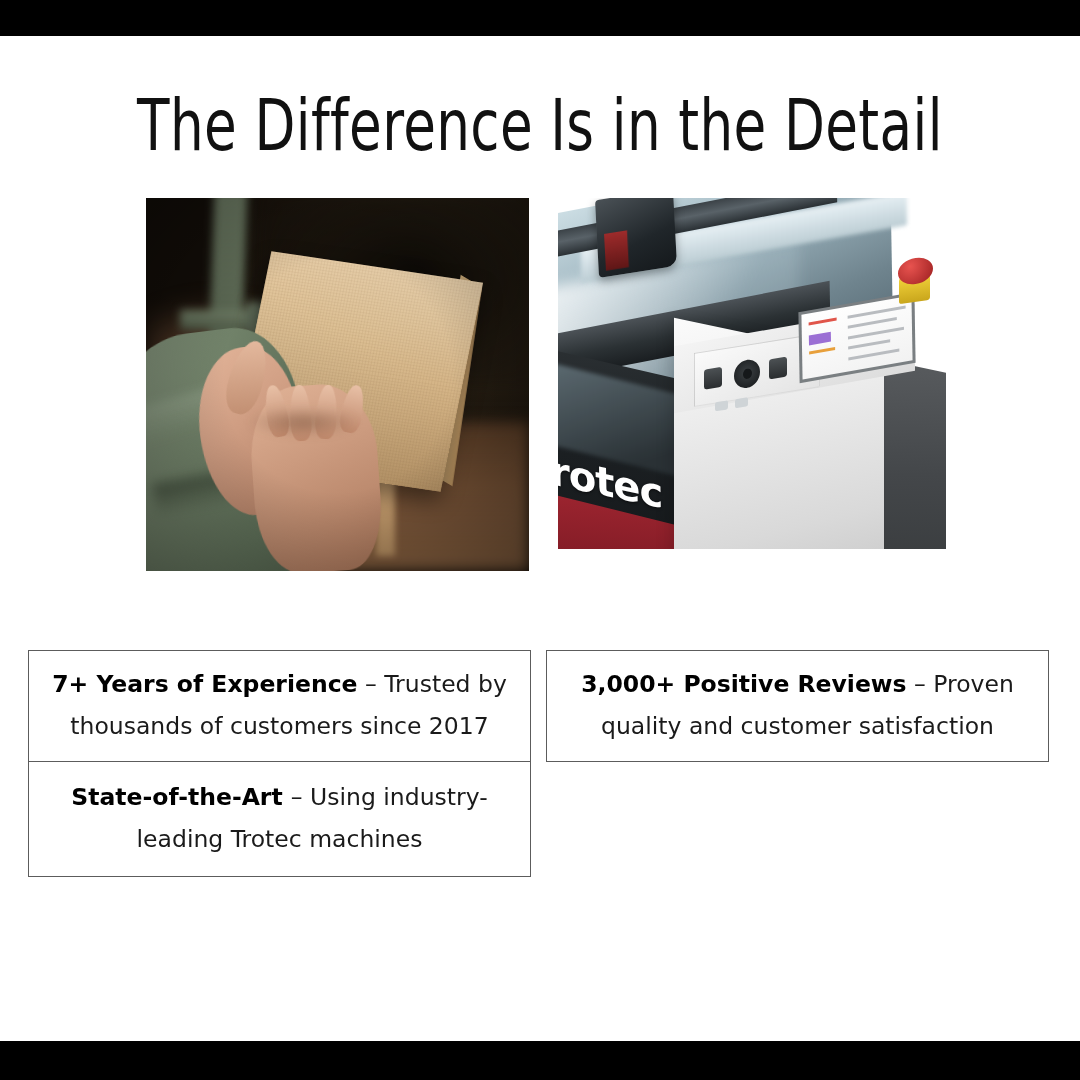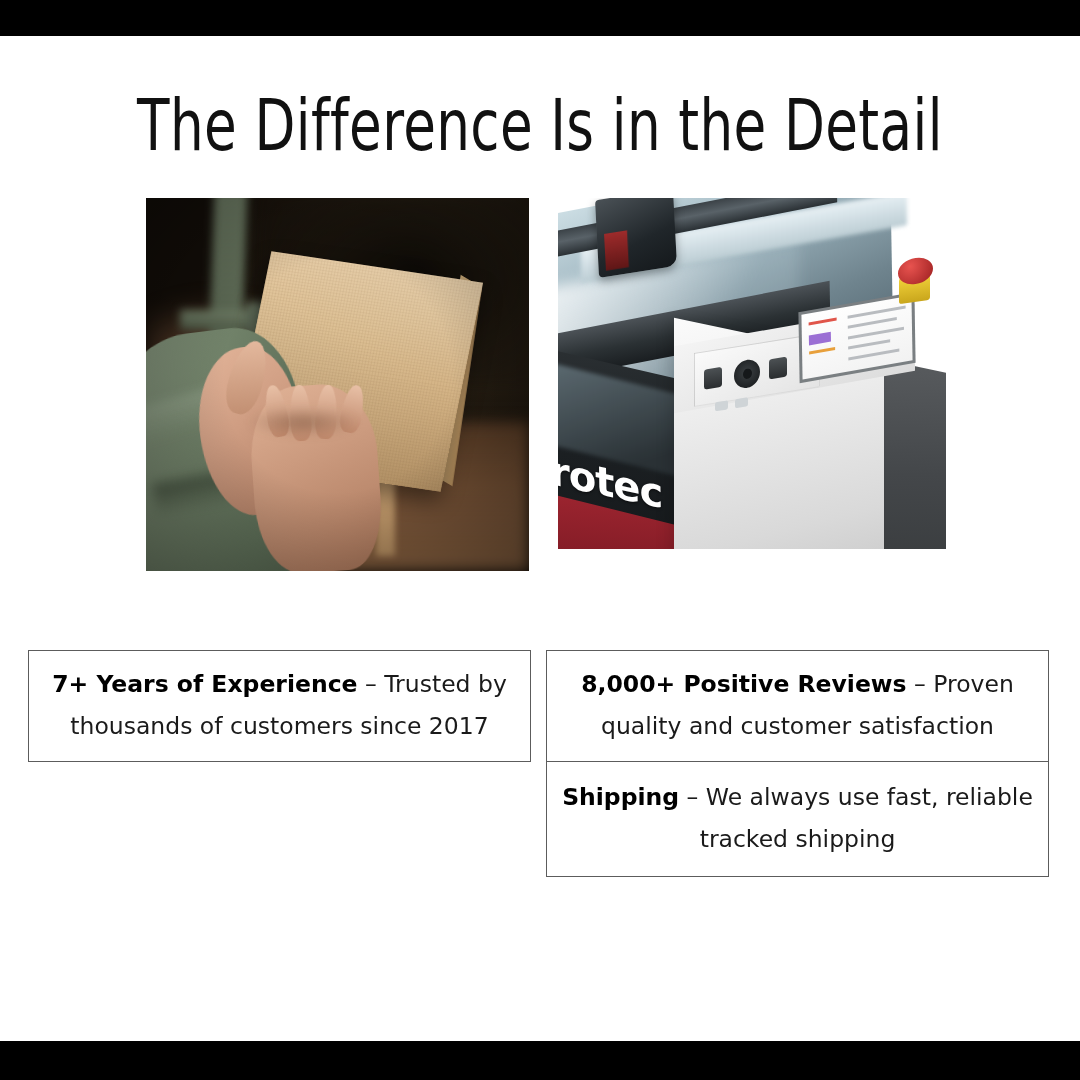--- a/index.html
+++ b/index.html
@@ -496,33 +496,33 @@
     </div>
 
     <div class="tables">
 
       <div class="feature-table table-left">
 
         <div class="feature-row r1">
           <span class="rowtext"><b>7+ Years of Experience</b><span class="dash"> – </span><span>Trusted by thousands of customers since 2017</span></span>
         </div>
 
+        <div class="feature-row r2">
+          <span class="rowtext"><b>State-of-the-Art </b><span class="dash">– </span><span>Using industry-leading Trotec machines</span></span>
+        </div>
 
 
       </div>
 
       <div class="feature-table table-right">
 
         <div class="feature-row r1">
-          <span class="rowtext"><b>8,000+ Positive Reviews</b><span class="dash"> – </span><span>Proven quality and customer satisfaction</span></span>
-        </div>
-
-        <div class="feature-row r2">
-          <span class="rowtext"><b>Shipping</b><span class="dash"> – </span><span>We always use fast, reliable tracked shipping</span></span>
-        </div>
+          <span class="rowtext"><b>3,000+ Positive Reviews</b><span class="dash"> – </span><span>Proven quality and customer satisfaction</span></span>
+        </div>
+
 
 
       </div>
 
     </div>
 
   </div>
 </div>
 
 </body></html>

